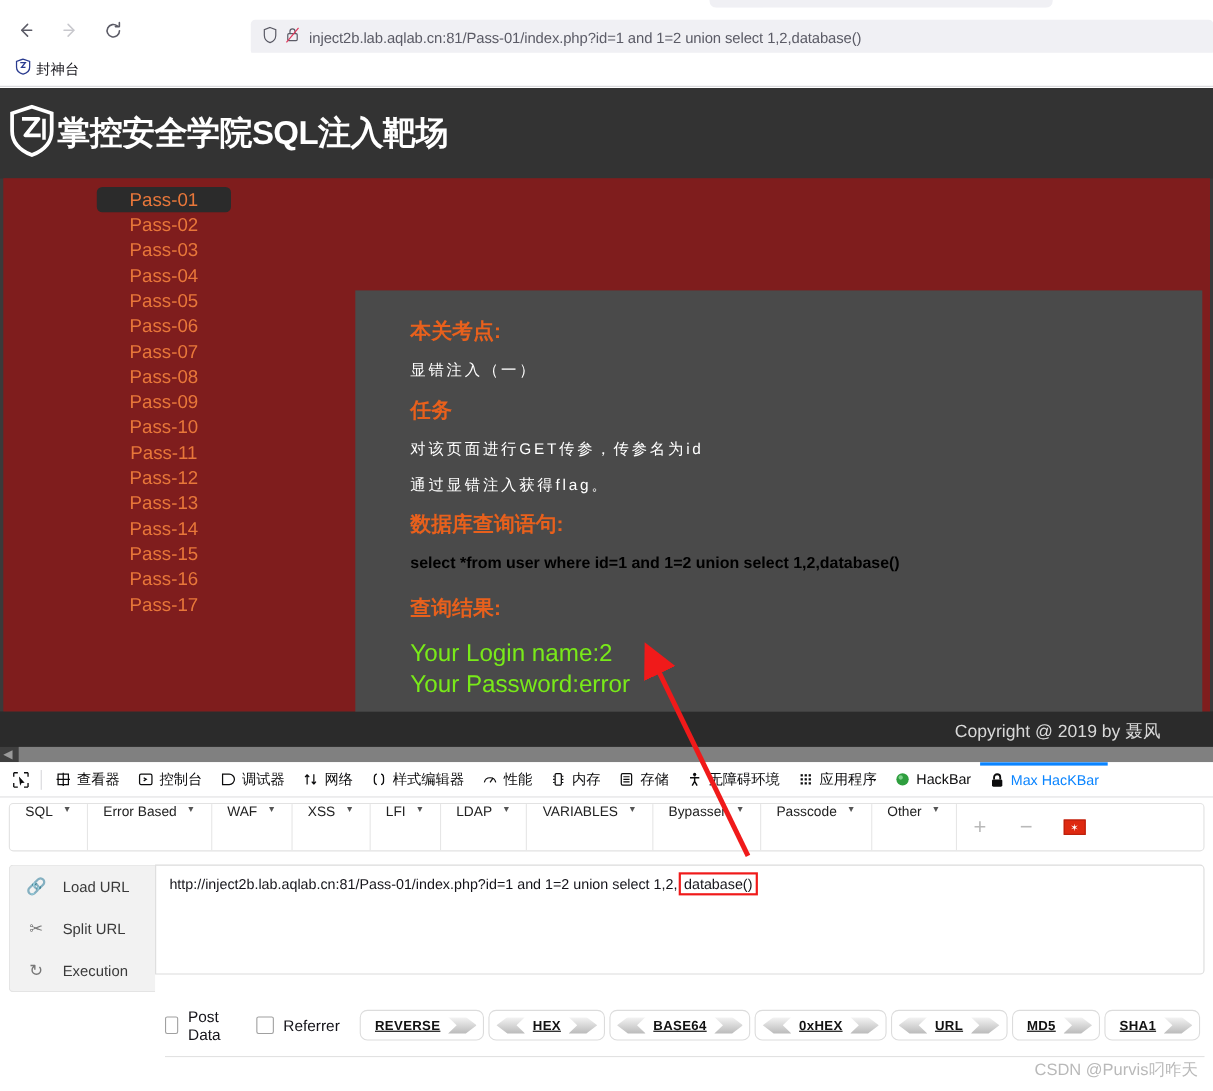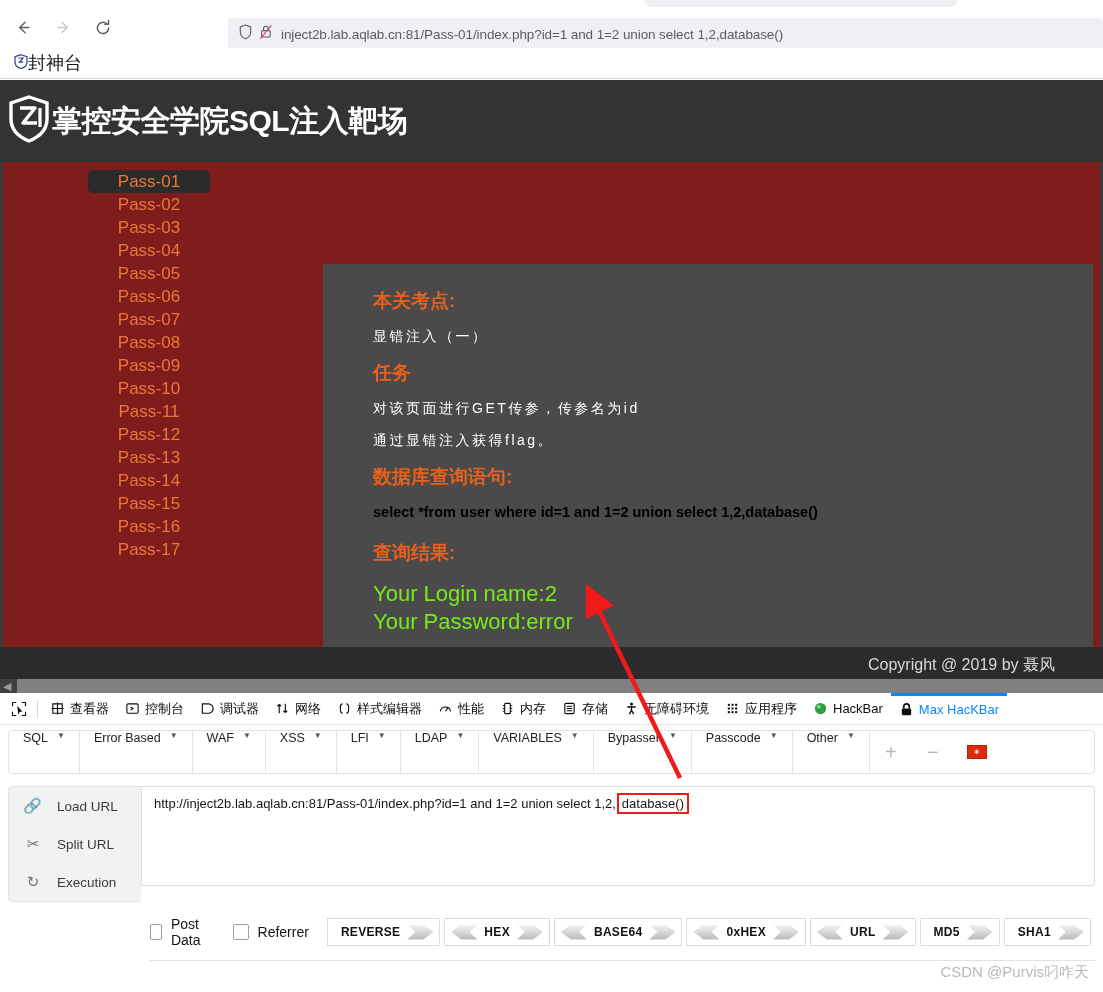--- a/index.html
+++ b/index.html
@@ -15,21 +15,21 @@
   #tab-strip-stub { position: absolute; left: 645px; top: 0; width: 312px; height: 7px; background: #f0f0f4; border-radius: 0 0 6px 6px; }
   #nav-bar { position: absolute; left: 0; top: 7px; width: 1103px; height: 41px; background: #ffffff; display: flex; align-items: center; }
   .nav-btn { width: 34px; height: 34px; margin-left: 6px; display: flex; align-items: center; justify-content: center; border-radius: 4px; }
   .nav-btn svg { display: block; }
   #url-bar { position: absolute; left: 228px; top: 11px; width: 875px; height: 32px; background: #f0f0f4; border-radius: 4px; display: flex; align-items: center; padding: 0 10px; }
   #url-shield-icon { margin-right: 6px; }
   #url-lock-icon { margin-right: 8px; }
   #url-text { font-size: 13.5px; color: #5b5b66; white-space: nowrap; overflow: hidden; letter-spacing: -0.1px; }
   #bookmark-bar { position: absolute; left: 0; top: 48px; width: 1103px; height: 31px; background: #ffffff; display: flex; align-items: center; border-bottom: 1px solid #d7d7db; }
   #bookmark-item { display: flex; align-items: center; margin-left: 10px; padding: 2px 4px; border-radius: 3px; }
-  #bookmark-label { font-size: 18px; color: #15141a; }
+  #bookmark-label { font-size: 13px; color: #15141a; margin-left: 5px; }
 
   
   #page { position: absolute; left: 0; top: 80px; width: 1103px; height: 613px; background: #2b2b2b; overflow: hidden; }
   #site-header { position: absolute; left: 0; top: 0; width: 1103px; height: 82px; background: #333333; display: flex; align-items: center; }
   #site-logo { margin-left: 8px; }
   #site-title { font-size: 30px; font-weight: bold; color: #ffffff; letter-spacing: -0.5px; margin-left: 2px; }
   #site-body { position: absolute; left: 0; top: 82px; width: 1103px; height: 485px; background: #3a3a3a; }
   #content-wrap { position: absolute; left: 3px; top: 0; width: 1097px; height: 485px; background: #7f1d1d; }
 
   
@@ -77,21 +77,21 @@
   .hb-action { height: 38px; display: flex; align-items: center; cursor: pointer; }
   .hb-action .hb-a-icon { width: 48px; text-align: center; font-size: 15px; color: #777; }
   .hb-action .hb-a-label { font-size: 13.5px; color: #3a3a3a; }
   #hb-textarea { flex: 1; height: 100px; border: 1px solid #dcdcdc; border-radius: 0 4px 4px 0; background: #ffffff; padding: 9px 12px; font-size: 13px; color: #15141a; position: relative; white-space: nowrap; overflow: hidden; }
   #hb-url-hl { border: 2px solid #f01a1a; padding: 1px 3px; margin-left: 1px; }
 
   #hb-bottom { display: flex; align-items: center; margin: 14px 8px 0 150px; border-bottom: 1px solid #e2e2e2; padding-bottom: 12px; }
   .hb-check { display: flex; align-items: center; margin-right: 18px; }
   .hb-check .box { width: 16px; height: 16px; border: 1px solid #a0a0a0; border-radius: 2px; background: #fff; }
   .hb-check .lbl { font-size: 14px; color: #15141a; margin-left: 9px; }
-  .enc-btn { display: flex; align-items: center; justify-content: center; height: 28px; border: 1px solid #dcdcdc; border-radius: 0; margin-right: 4px; padding: 0 6px; background: #fff; cursor: pointer; }
+  .enc-btn { display: flex; align-items: center; justify-content: center; height: 28px; border: 1px solid #dcdcdc; border-radius: 7px; margin-right: 4px; padding: 0 6px; background: #fff; cursor: pointer; text-decoration: underline; }
   .enc-btn .t { font-size: 12px; font-weight: bold; color: #111; margin: 0 7px; letter-spacing: 0.3px; }
   .arrow-r { width: 26px; height: 15px; background: linear-gradient(#f3f3f3,#b9b9b9); clip-path: polygon(0 0, 62% 0, 100% 50%, 62% 100%, 0 100%, 30% 50%); }
   .arrow-l { width: 26px; height: 15px; background: linear-gradient(#f3f3f3,#b9b9b9); clip-path: polygon(100% 0, 38% 0, 0 50%, 38% 100%, 100% 100%, 70% 50%); }
 
   #watermark { position: absolute; right: 14px; bottom: 10px; font-size: 15px; color: #b9b9b9; }
 
   
   #annotation { position: absolute; left: 0; top: 0; width: 1103px; height: 992px; pointer-events: none; }
 </style>
 </head>

